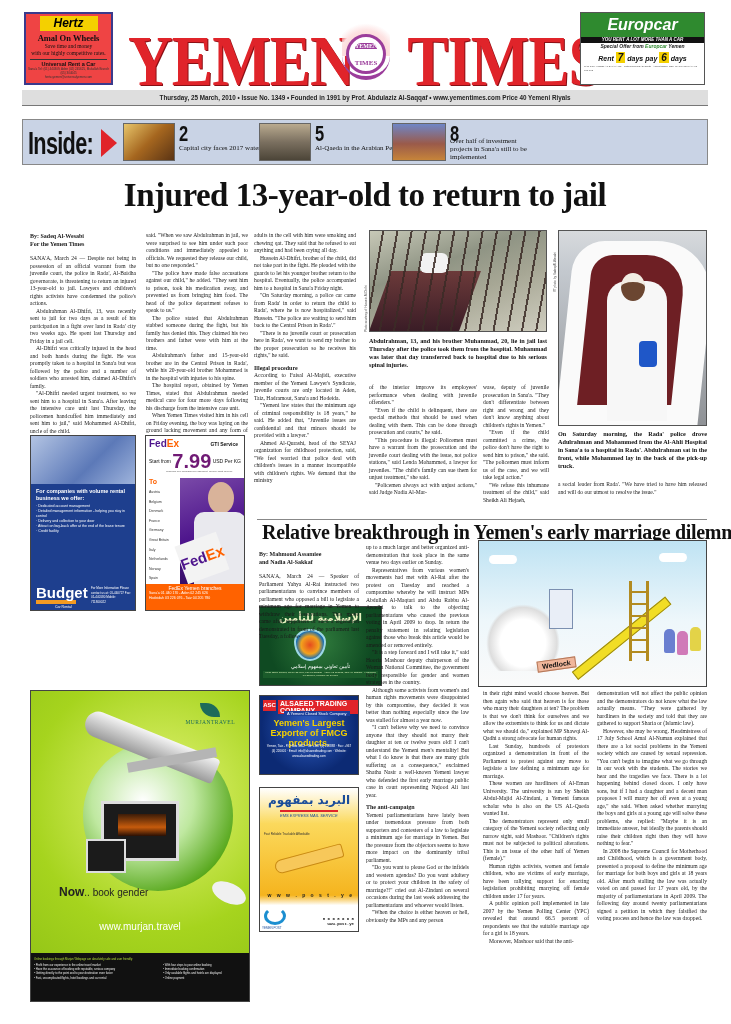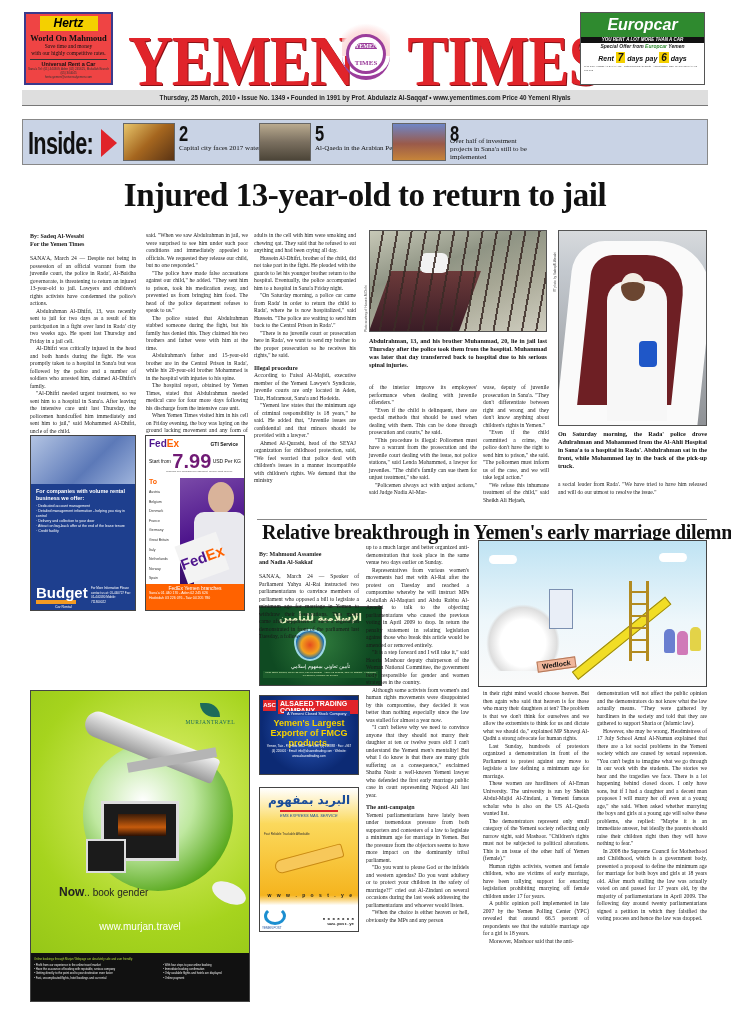--- a/index.html
+++ b/index.html
@@ -153,21 +153,21 @@
   .truck-photo .window { position: absolute; left: 26px; top: 24px; width: 94px; height: 150px; background: #6e1f24; border-radius: 20px 40px 0 0; transform: skewX(-6deg); }
   .truck-photo .boy { position: absolute; left: 48px; top: 50px; width: 60px; height: 140px; background: #f7f7f7; border-radius: 20px 20px 0 0; }
   .truck-photo .head { position: absolute; left: 62px; top: 42px; width: 24px; height: 28px; border-radius: 50%; background: #6b4631; border-top: 9px solid #f2ece3; }
   .truck-photo .cast { position: absolute; left: 80px; top: 110px; width: 18px; height: 26px; background: #1f57c8; border-radius: 4px; }
 </style>
 </head>
 <body>
 
 <div class="abs hertz">
   <div class="logo">Hertz</div>
-  <div class="ww">World On Mahmoud</div>
+  <div class="ww">Amal On Wheels</div>
   <div class="tag">Save time and money</div>
   <div class="tag">with our highly competitive rates.</div>
   <div class="urc">Universal Rent a Car</div>
   <div class="small">Sana'a Tel: (01) 440309, Aden (02) 245625, Mukallah Branch (05) 304045</div>
   <div class="small">hertz-yemen@universalyemen.com</div>
 </div>
 
 <div class="abs mast-title">
   <div class="mast-word left">YEMEN</div>
   <div class="emblem">

